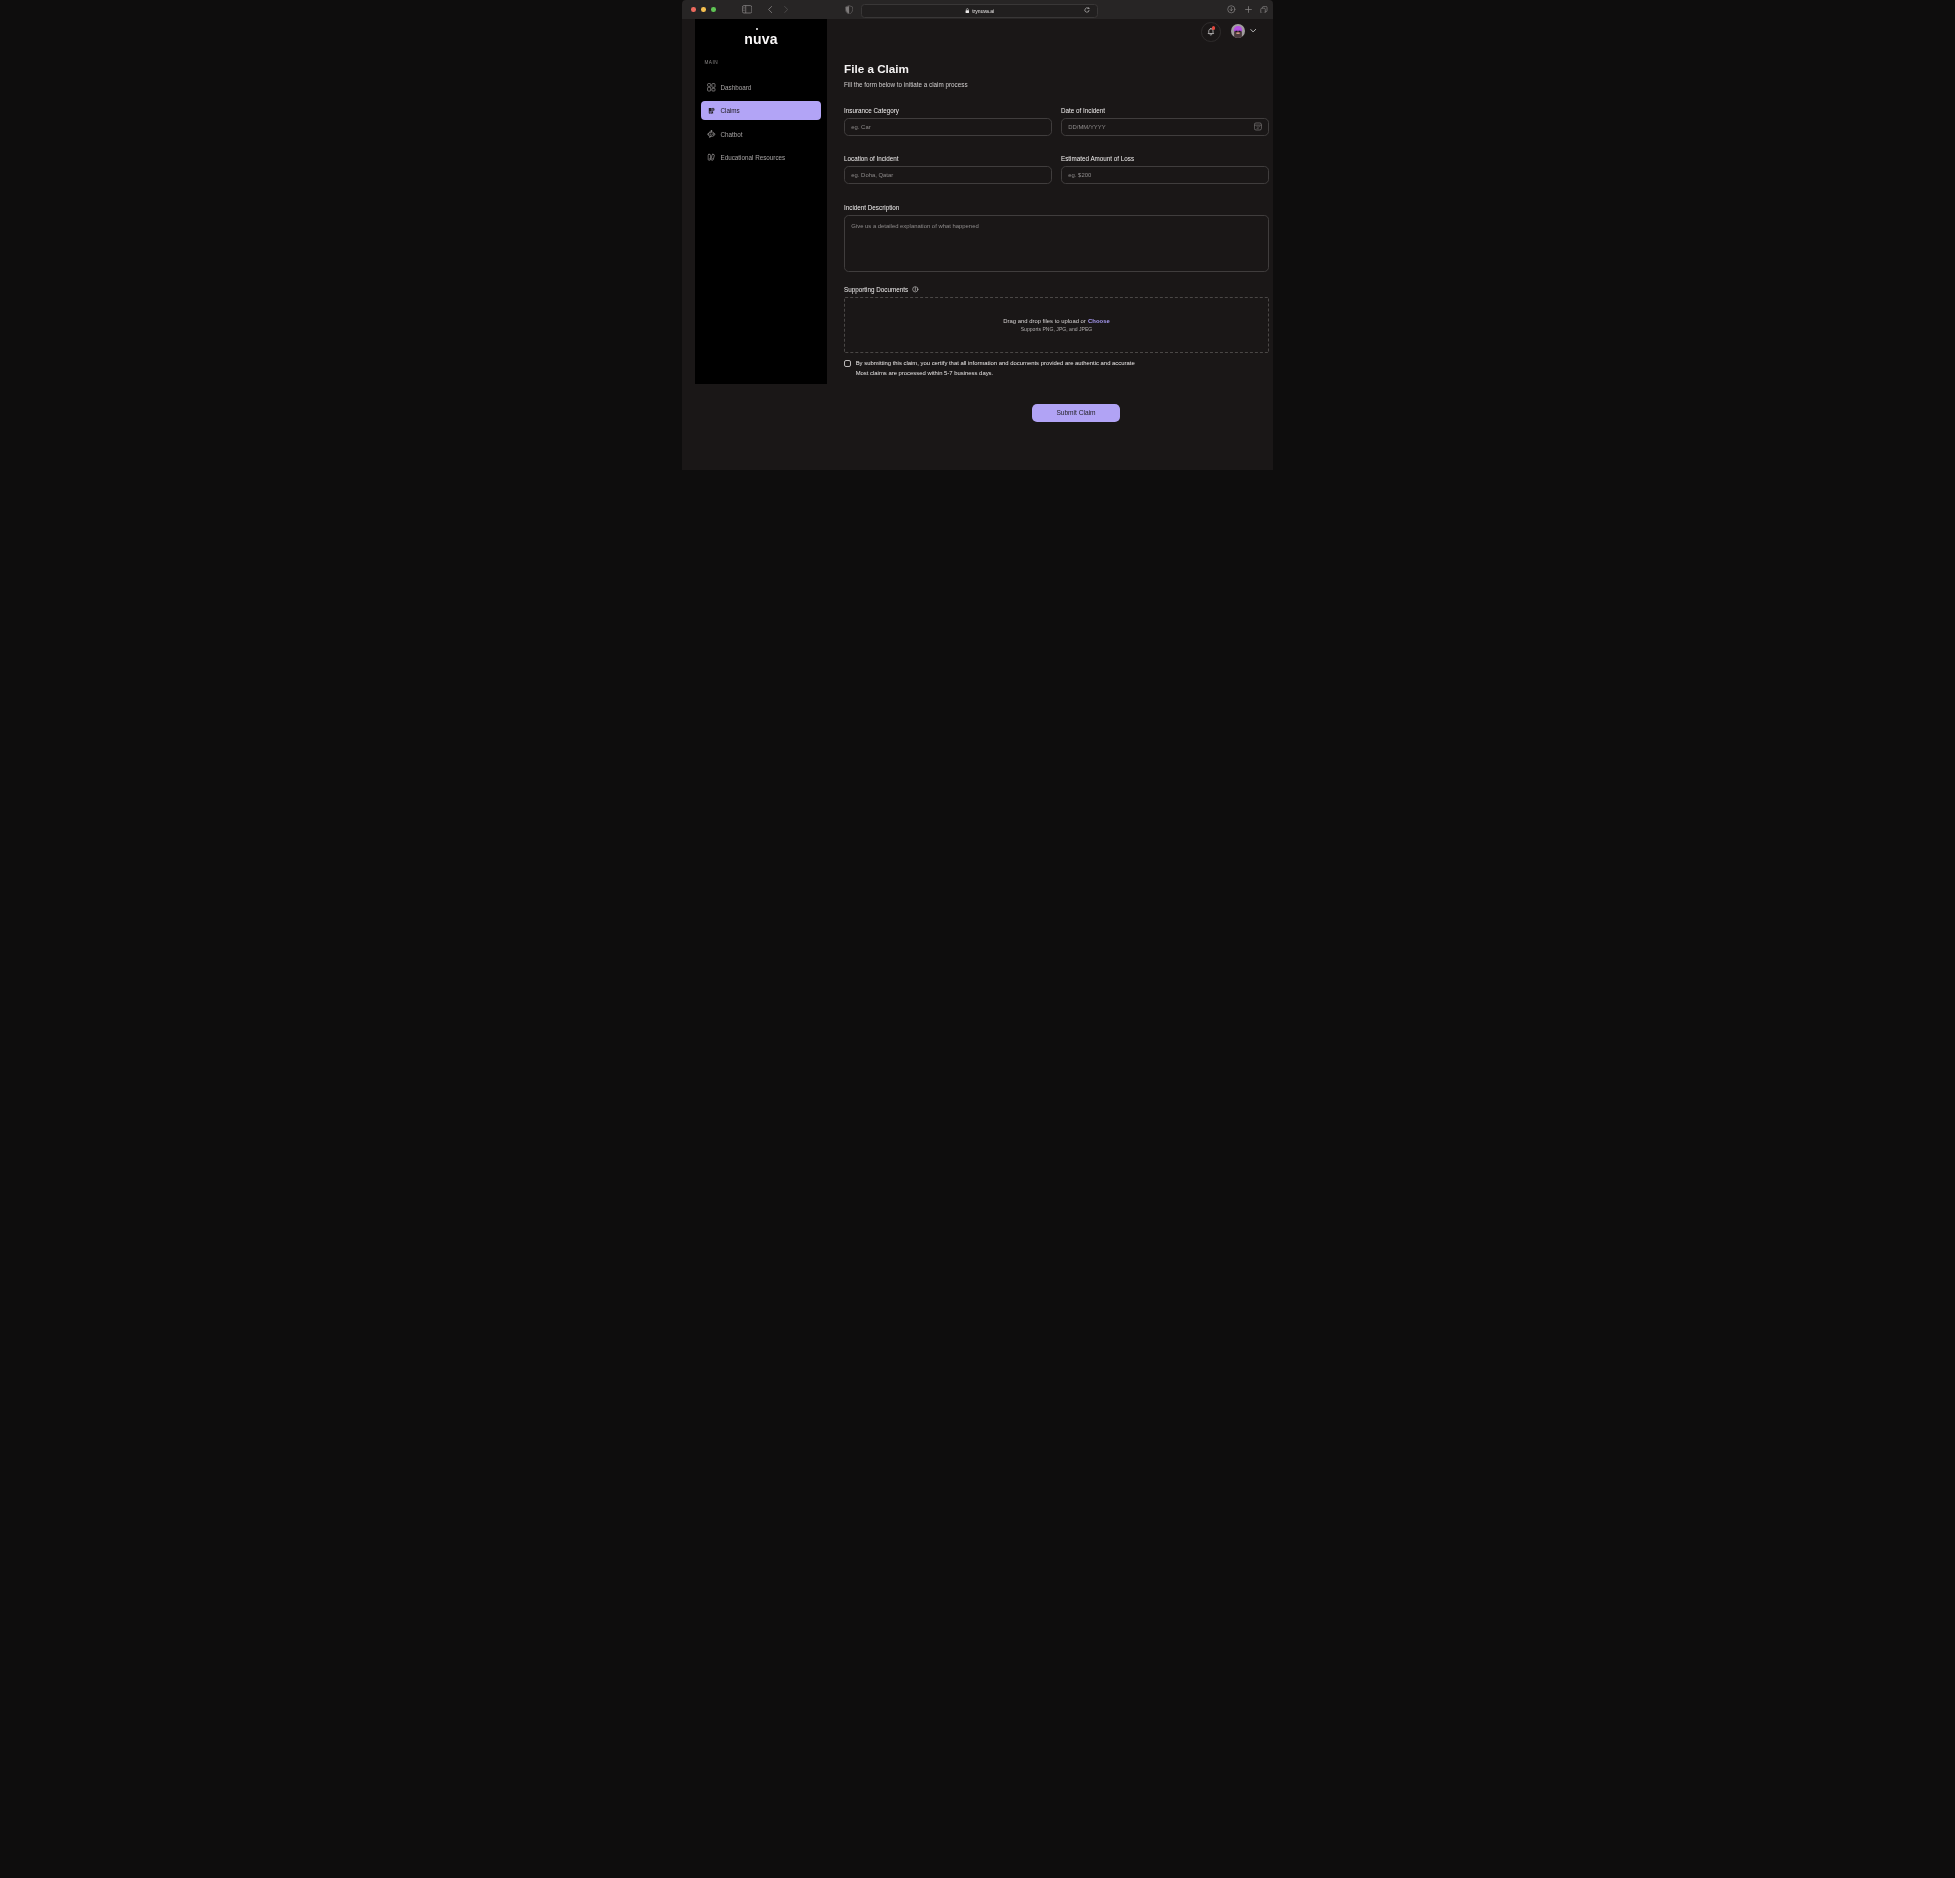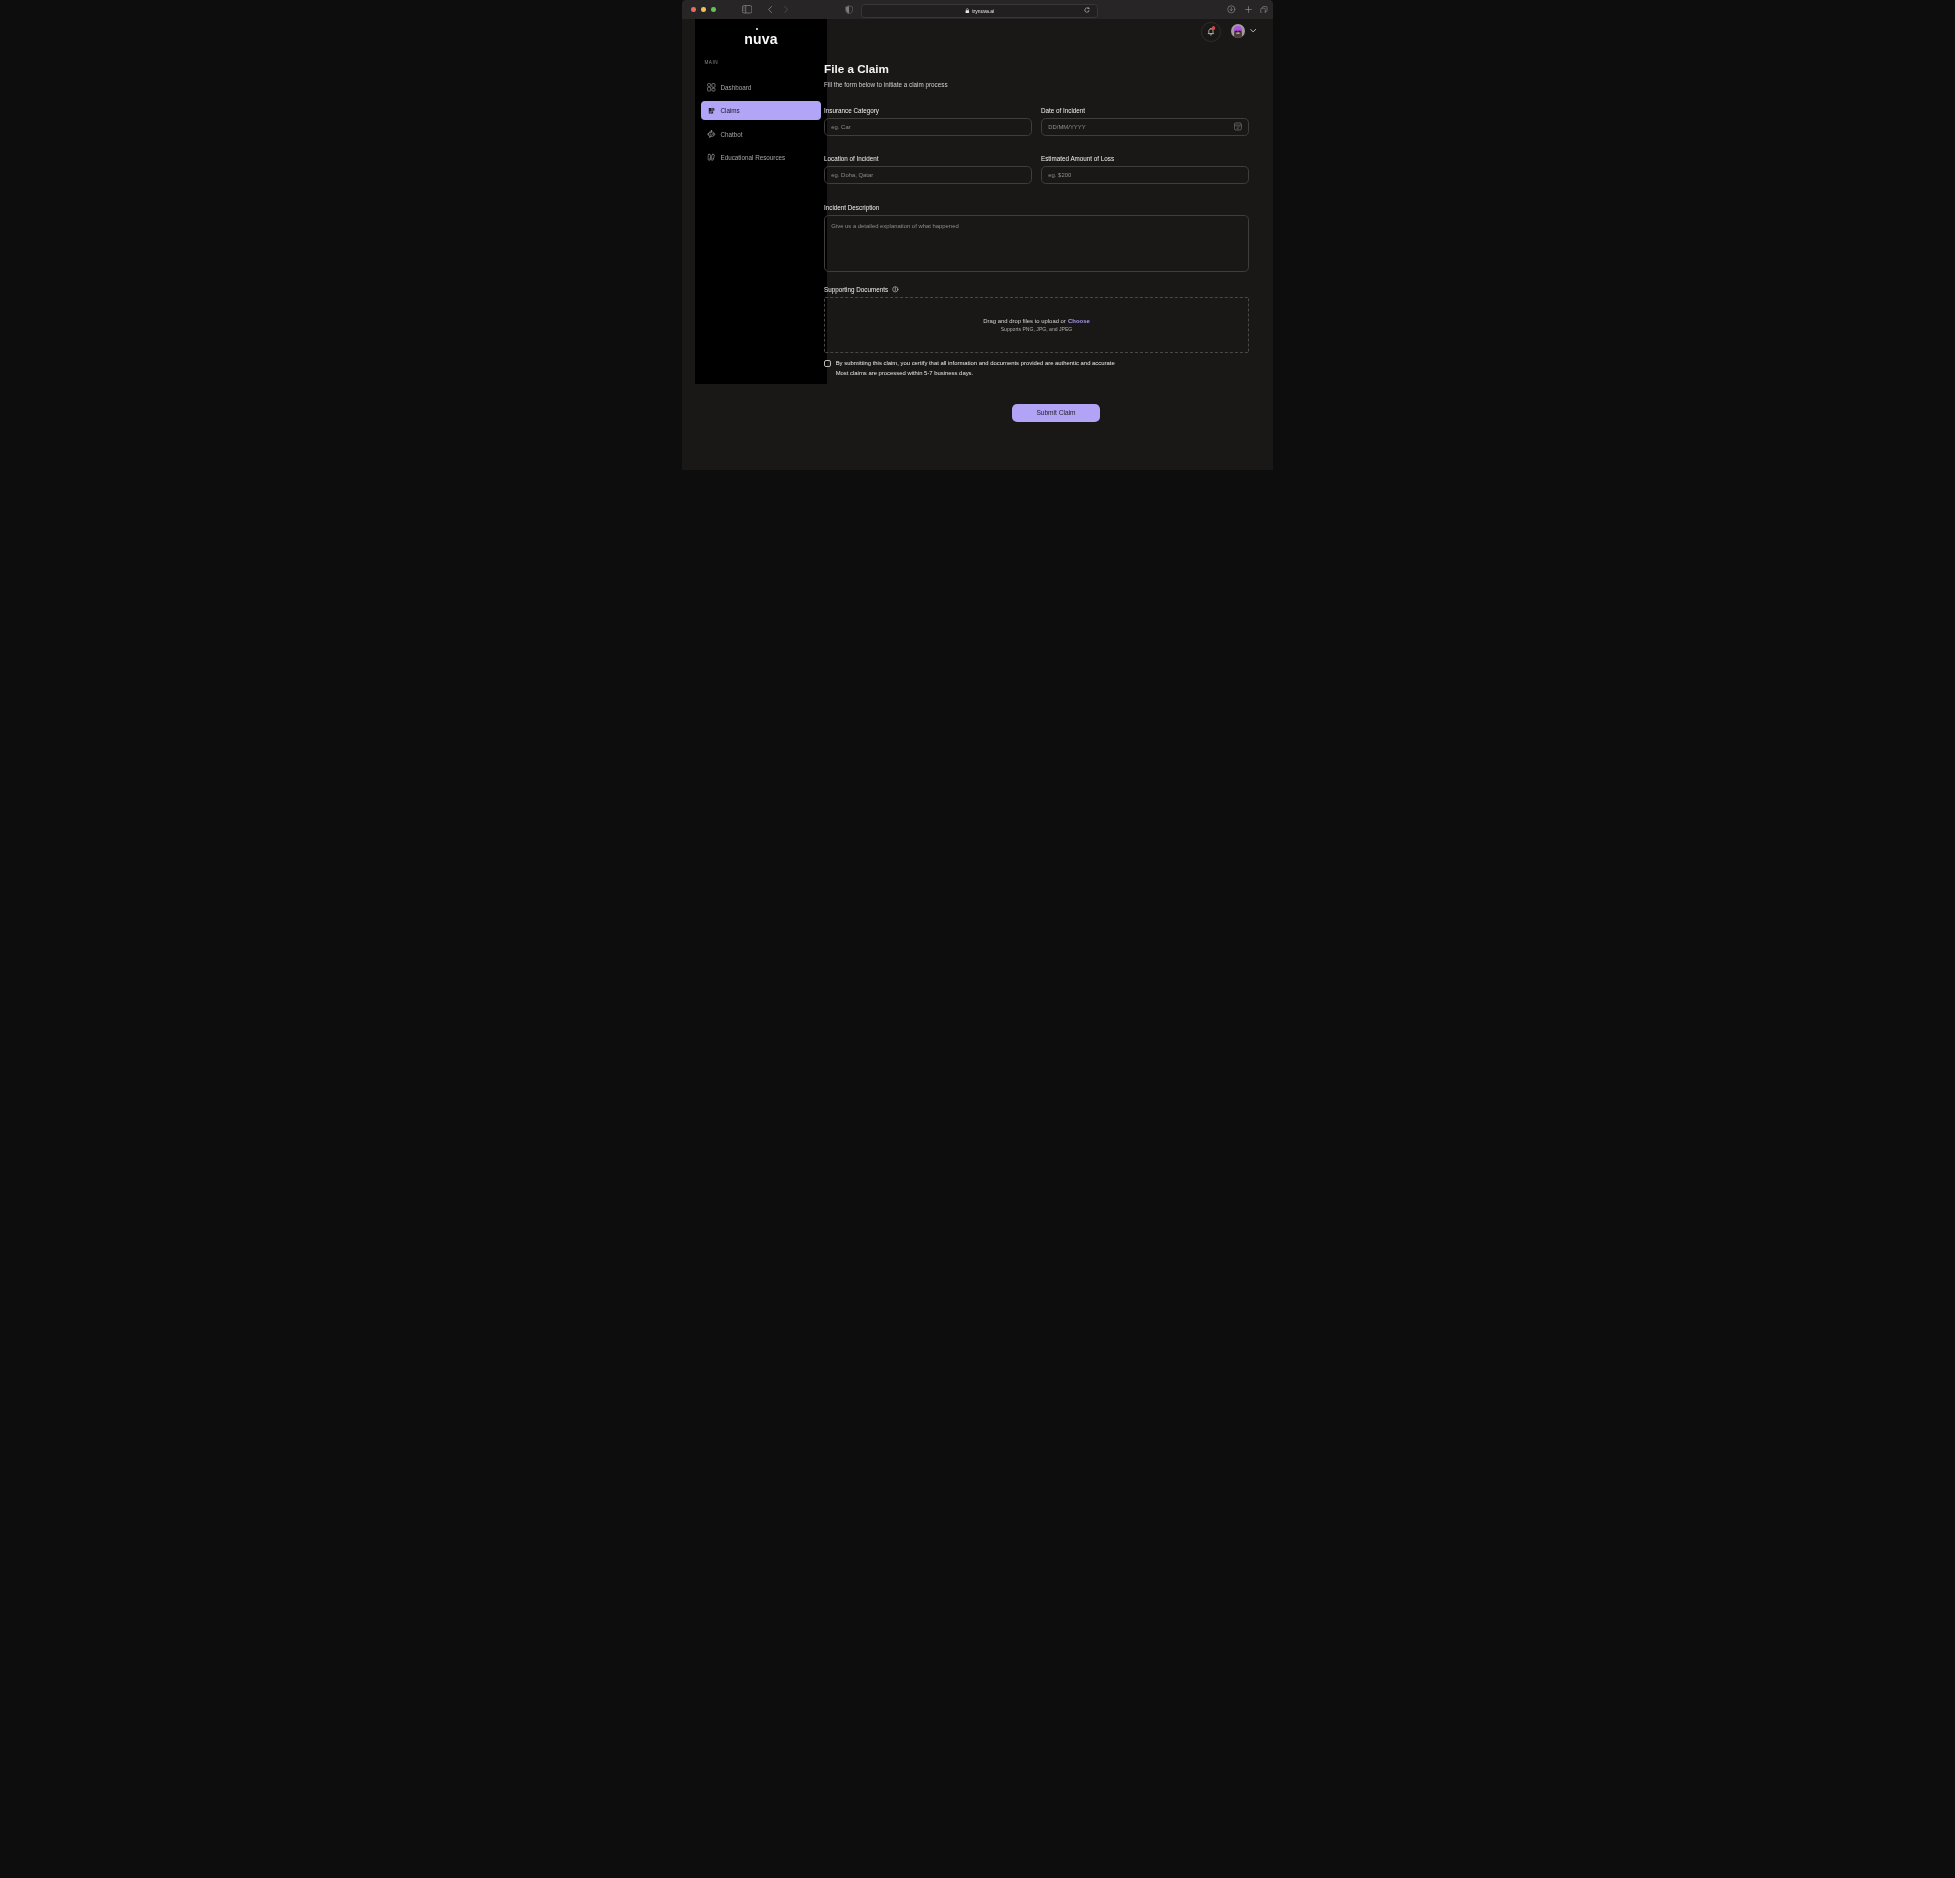--- a/index.html
+++ b/index.html
@@ -35,21 +35,21 @@
   .nav-item .nicon{display:inline-flex;width:8.6px;justify-content:center;}
   .nav-item.active{background:#b2a4f6;color:#1b181a;}
   
   .bell-btn{position:absolute;top:3.1px;left:519px;width:17.6px;height:17.6px;border-radius:50%;
             border:0.4px solid #2f2c2c;display:flex;align-items:center;justify-content:center;color:#f2f0f0;}
   .bell-wrap{position:relative;display:inline-flex;}
   .bell-dot{position:absolute;top:-1.2px;right:-0.8px;width:3.1px;height:3.1px;border-radius:50%;}
   .avatar{position:absolute;top:5.1px;left:549px;width:14px;height:14px;border-radius:50%;overflow:hidden;cursor:pointer;}
   .caret{position:absolute;top:9.8px;left:568px;color:#f2f0f0;cursor:pointer;}
   
-  .content{position:absolute;left:142px;top:0;width:425px;height:100%;}
+  .content{position:absolute;left:162px;top:0;width:425px;height:100%;}
   .page-title{position:absolute;top:43px;left:0;font-size:11.7px;font-weight:700;color:#f5f3f3;}
   .page-subtitle{position:absolute;top:62px;left:0;font-size:6.3px;color:#d2cfcf;}
   .field{position:absolute;width:208px;}
   .field.full{width:425px;}
   .f-label{font-size:6.3px;color:#f0eeee;margin-bottom:3.5px;display:flex;align-items:center;gap:3.9px;}
   .f-input{height:18px;border:0.4px solid #403d3d;border-radius:4.7px;display:flex;align-items:center;
            padding:0 6.3px;color:#8f8c8c;font-size:5.9px;background:transparent;box-sizing:border-box;cursor:text;}
   .f-input .ph{flex:1;}
   .cal{color:#8f8c8c;display:inline-flex;}
   .r1l{top:88px;} .r1r{left:217px;top:88px;}

